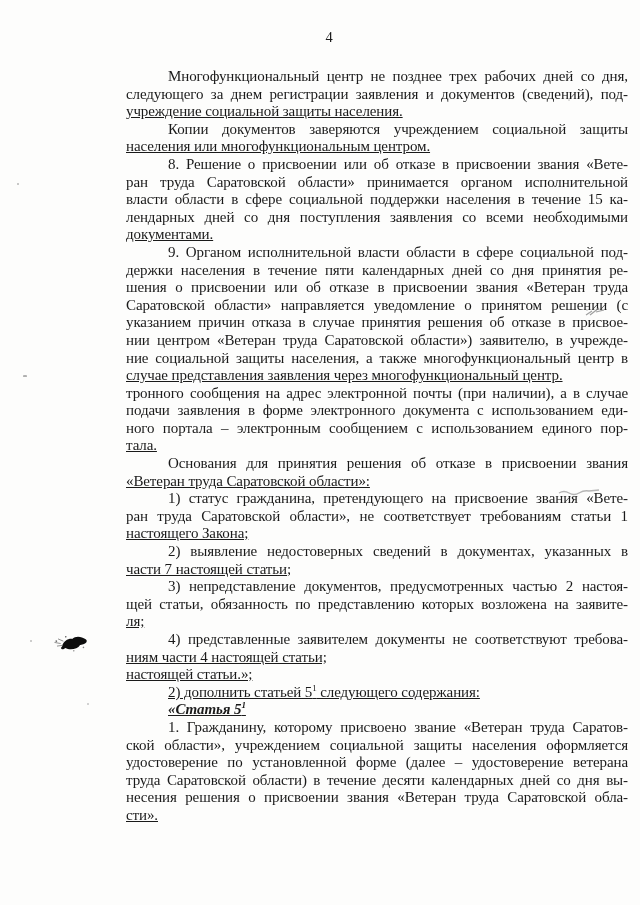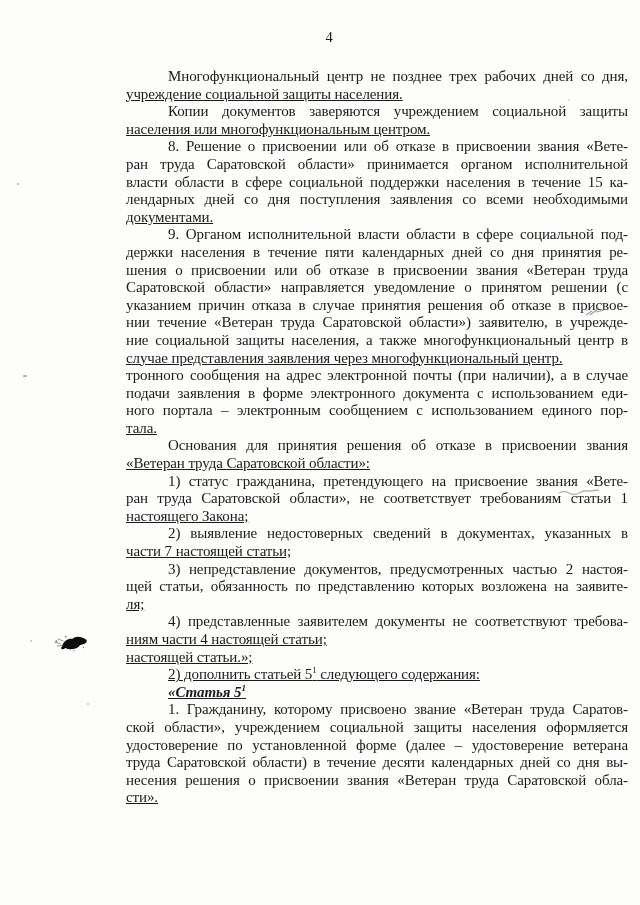--- a/index.html
+++ b/index.html
@@ -66,40 +66,41 @@
 </head>
 <body>
 
 <div class="page">
 
   <div class="pagenum">4</div>
 
   <div class="doc">
       <div class="para">
         <div class="line first"><span>Многофункциональный центр не позднее трех рабочих дней со дня,</span></div>
+        <div class="line"><span>следующего за днем регистрации заявления и документов (сведений), под-</span></div>
         <div class="line last"><span>учреждение социальной защиты населения.</span></div>
       </div>
       <div class="para">
         <div class="line first"><span>Копии документов заверяются учреждением социальной защиты</span></div>
         <div class="line last"><span>населения или многофункциональным центром.</span></div>
       </div>
       <div class="para">
         <div class="line first"><span>8. Решение о присвоении или об отказе в присвоении звания «Вете-</span></div>
         <div class="line"><span>ран труда Саратовской области» принимается органом исполнительной</span></div>
         <div class="line"><span>власти области в сфере социальной поддержки населения в течение 15 ка-</span></div>
         <div class="line"><span>лендарных дней со дня поступления заявления со всеми необходимыми</span></div>
         <div class="line last"><span>документами.</span></div>
       </div>
       <div class="para">
         <div class="line first"><span>9. Органом исполнительной власти области в сфере социальной под-</span></div>
         <div class="line"><span>держки населения в течение пяти календарных дней со дня принятия ре-</span></div>
         <div class="line"><span>шения о присвоении или об отказе в присвоении звания «Ветеран труда</span></div>
         <div class="line"><span>Саратовской области» направляется уведомление о принятом решении (с</span></div>
         <div class="line"><span>указанием причин отказа в случае принятия решения об отказе в присвое-</span></div>
-        <div class="line"><span>нии течение «Ветеран труда Саратовской области») заявителю, в учрежде-</span></div>
+        <div class="line"><span>нии центром «Ветеран труда Саратовской области») заявителю, в учрежде-</span></div>
         <div class="line"><span>ние социальной защиты населения, а также многофункциональный центр в</span></div>
         <div class="line last"><span>случае представления заявления через многофункциональный центр.</span></div>
       </div>
       <div class="para">
         <div class="line"><span>тронного сообщения на адрес электронной почты (при наличии), а в случае</span></div>
         <div class="line"><span>подачи заявления в форме электронного документа с использованием еди-</span></div>
         <div class="line"><span>ного портала – электронным сообщением с использованием единого пор-</span></div>
         <div class="line last"><span>тала.</span></div>
       </div>
       <div class="para">

